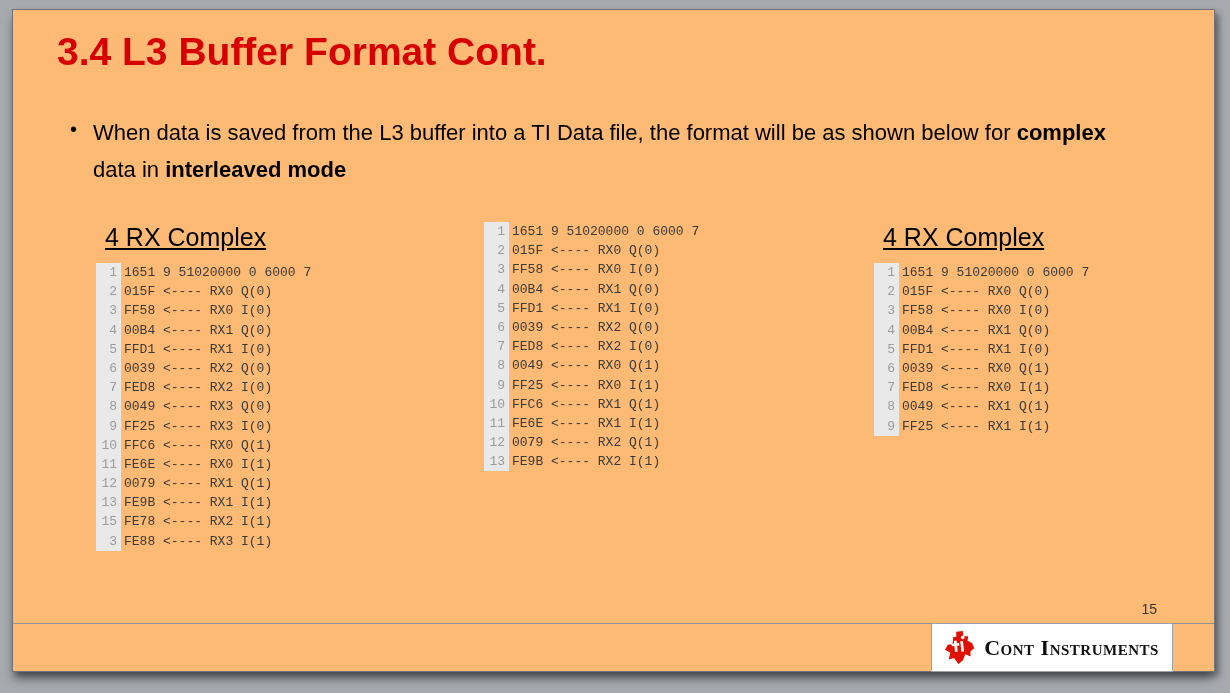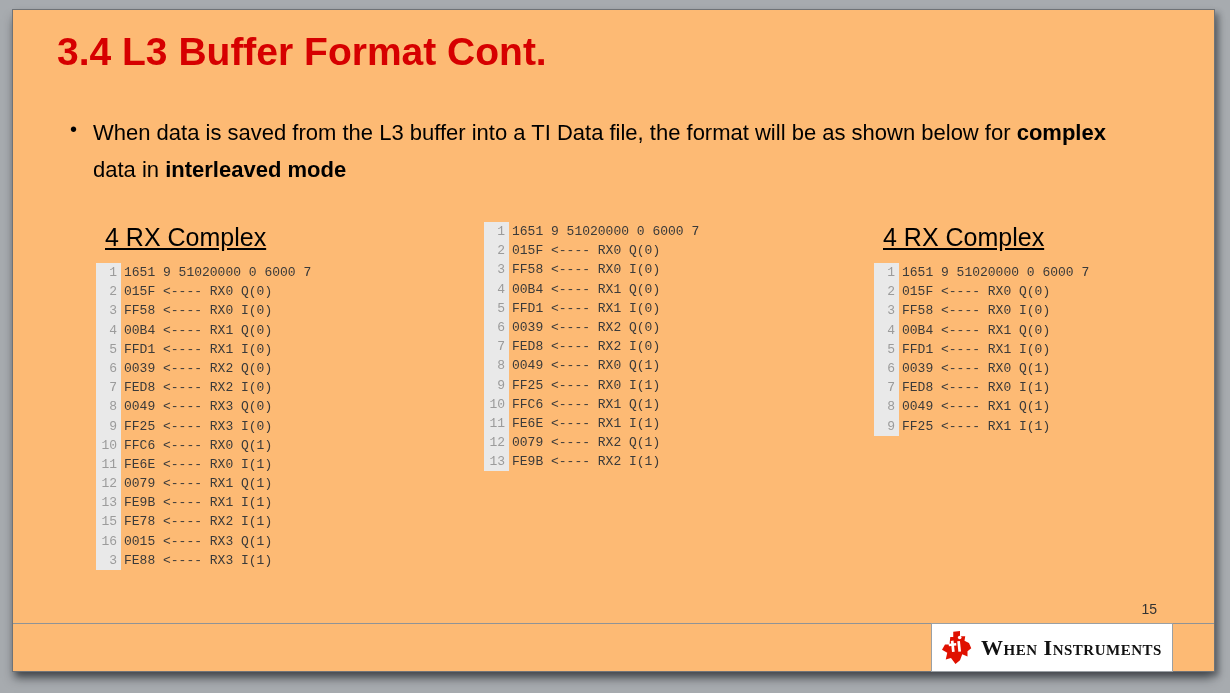--- a/index.html
+++ b/index.html
@@ -144,21 +144,20 @@
           <div class="code-row"><span class="ln">5</span><span class="ct">FFD1 &lt;---- RX1 I(0)</span></div>
           <div class="code-row"><span class="ln">6</span><span class="ct">0039 &lt;---- RX2 Q(0)</span></div>
           <div class="code-row"><span class="ln">7</span><span class="ct">FED8 &lt;---- RX2 I(0)</span></div>
           <div class="code-row"><span class="ln">8</span><span class="ct">0049 &lt;---- RX3 Q(0)</span></div>
           <div class="code-row"><span class="ln">9</span><span class="ct">FF25 &lt;---- RX3 I(0)</span></div>
           <div class="code-row"><span class="ln">10</span><span class="ct">FFC6 &lt;---- RX0 Q(1)</span></div>
           <div class="code-row"><span class="ln">11</span><span class="ct">FE6E &lt;---- RX0 I(1)</span></div>
           <div class="code-row"><span class="ln">12</span><span class="ct">0079 &lt;---- RX1 Q(1)</span></div>
           <div class="code-row"><span class="ln">13</span><span class="ct">FE9B &lt;---- RX1 I(1)</span></div>
           <div class="code-row"><span class="ln">15</span><span class="ct">FE78 &lt;---- RX2 I(1)</span></div>
-          <div class="code-row"><span class="ln">16</span><span class="ct">0015 &lt;---- RX3 Q(1)</span></div>
           <div class="code-row"><span class="ln">3</span><span class="ct">FE88 &lt;---- RX3 I(1)</span></div>
         </div>
       </div>
       <div class="code-col" style="left: 471px;">
         <div class="code-rows">
           <div class="code-row"><span class="ln">1</span><span class="ct">1651 9 51020000 0 6000 7</span></div>
           <div class="code-row"><span class="ln">2</span><span class="ct">015F &lt;---- RX0 Q(0)</span></div>
           <div class="code-row"><span class="ln">3</span><span class="ct">FF58 &lt;---- RX0 I(0)</span></div>
           <div class="code-row"><span class="ln">4</span><span class="ct">00B4 &lt;---- RX1 Q(0)</span></div>
           <div class="code-row"><span class="ln">5</span><span class="ct">FFD1 &lt;---- RX1 I(0)</span></div>
@@ -195,16 +194,16 @@
   <div class="logo-box">
     <span class="ti-bug">
       <svg viewBox="0 0 40 44" xmlns="http://www.w3.org/2000/svg">
         <path fill="#e01000" d="M15 1 L24 0 L24 7 L31 7 L30 13 L36 16 L39 23 L34 27 L34 34 L27 31 L24 39 L18 44 L12 36 L5 38 L7 29 L0 25 L4 18 L10 18 L11 8 L15 8 Z"></path>
         <rect x="12.5" y="13" width="3.6" height="15" fill="#ffffff" transform="rotate(-6 14 20)"></rect>
         <rect x="9" y="16.5" width="10" height="3.2" fill="#ffffff" transform="rotate(-6 14 18)"></rect>
         <rect x="21" y="13.5" width="3.6" height="14" fill="#ffffff" transform="rotate(-6 23 20)"></rect>
         <circle cx="23.6" cy="8.6" r="2.4" fill="#ffffff"></circle>
       </svg>
     </span>
-    <span class="logo-text">When Instruments</span>
+    <span class="logo-text">Cont Instruments</span>
   </div>
 
 </div>
 
 </body></html>

